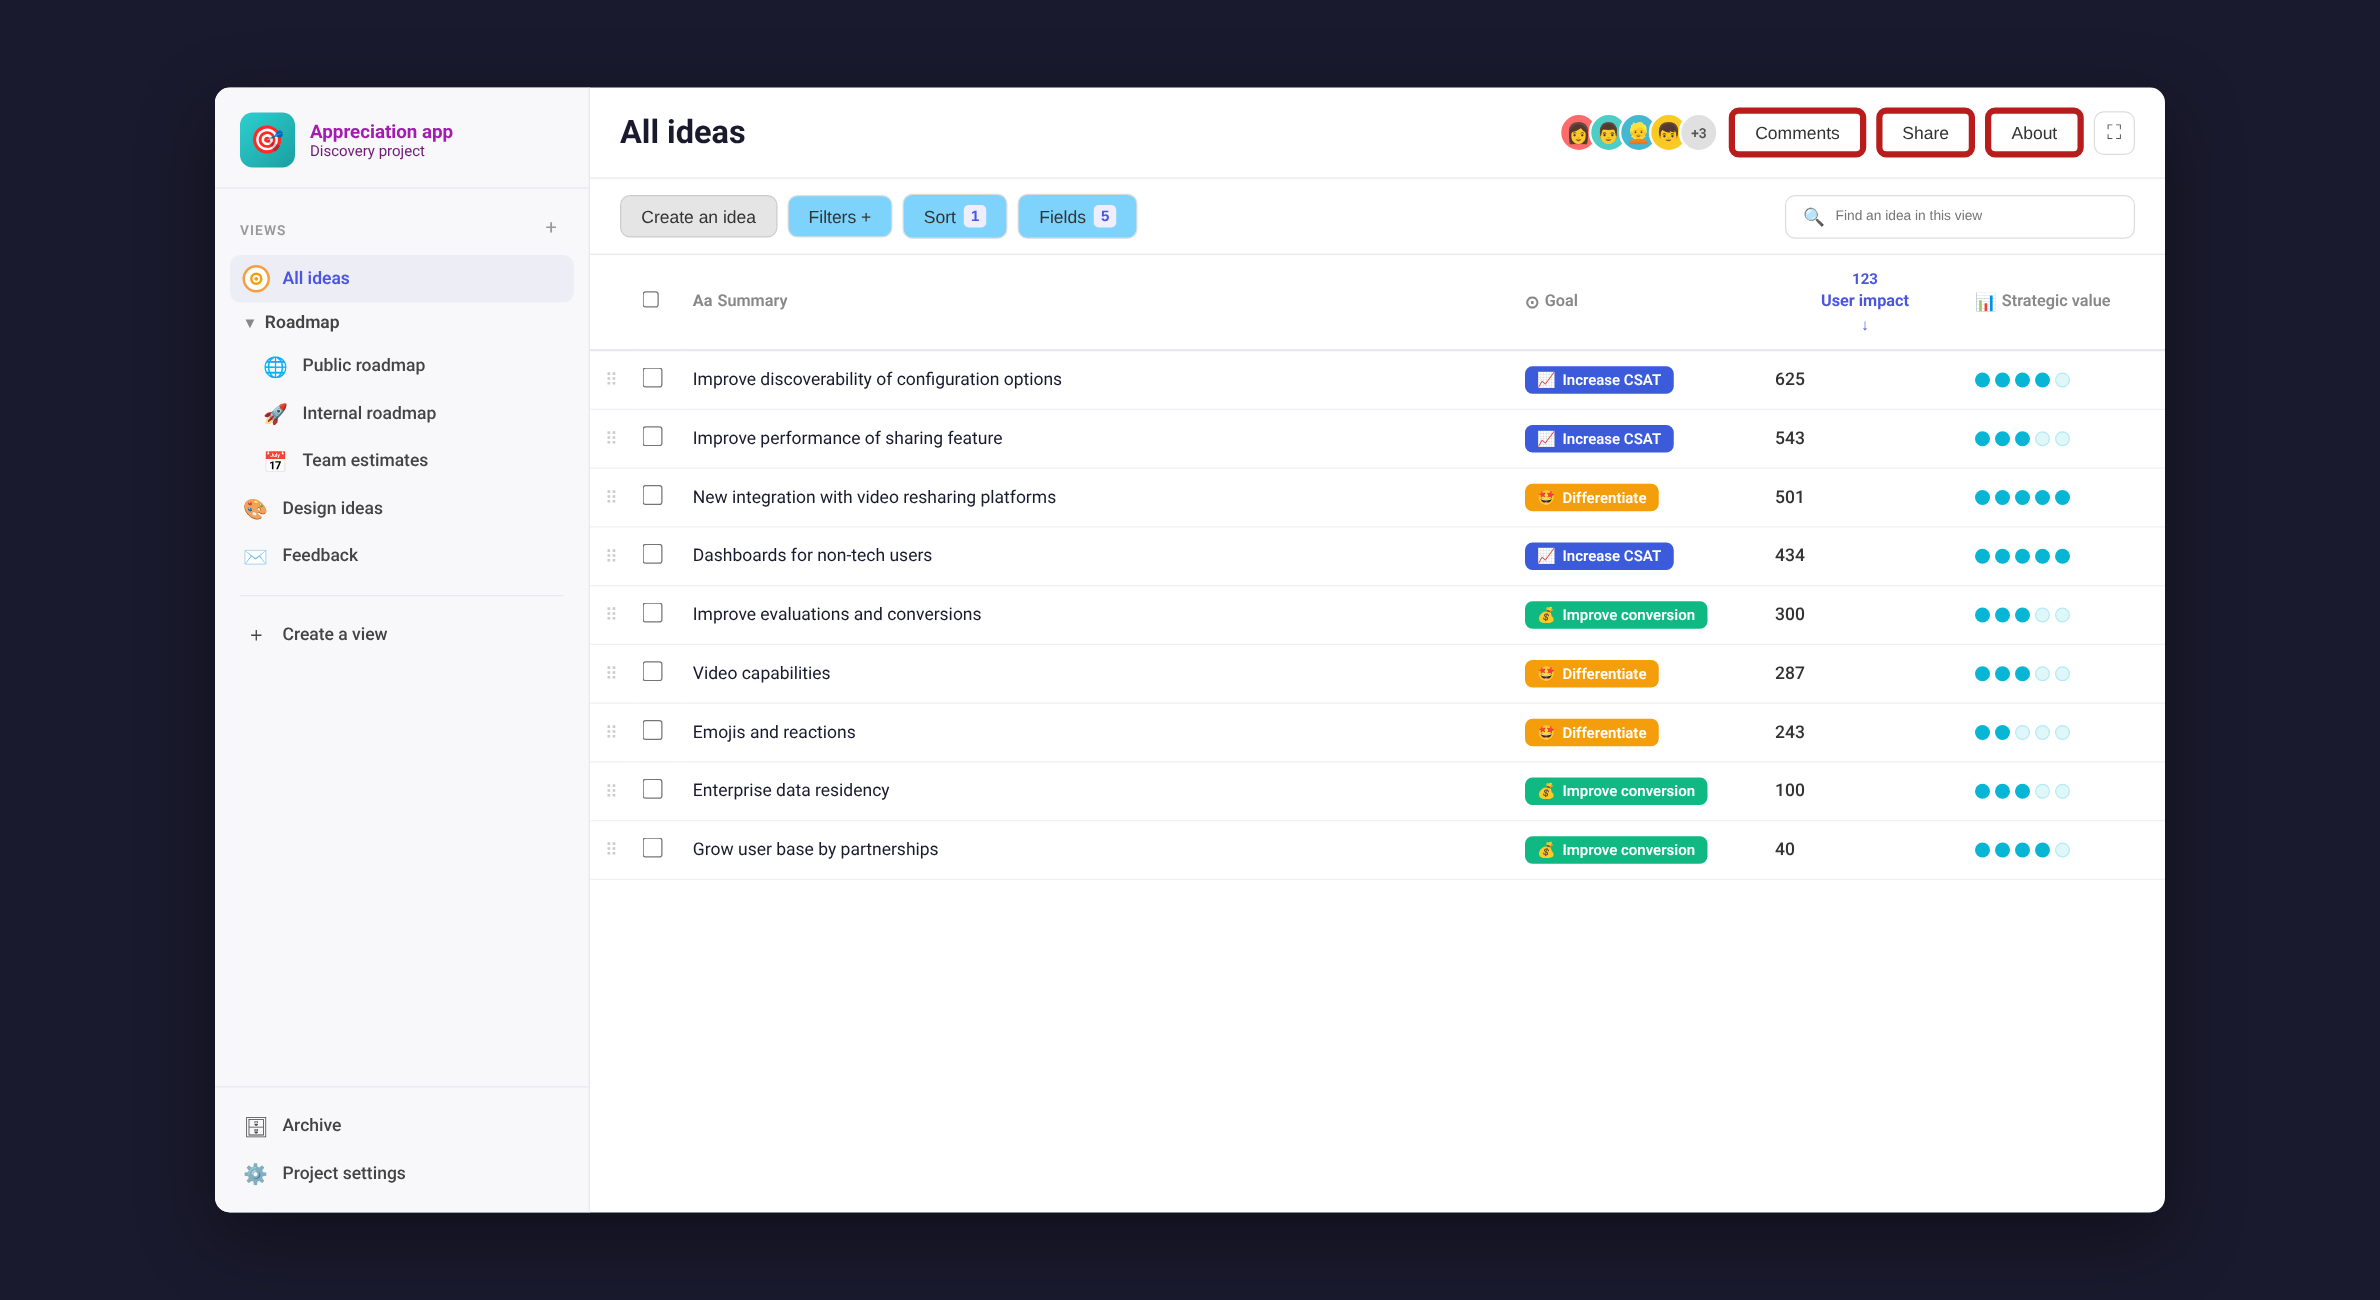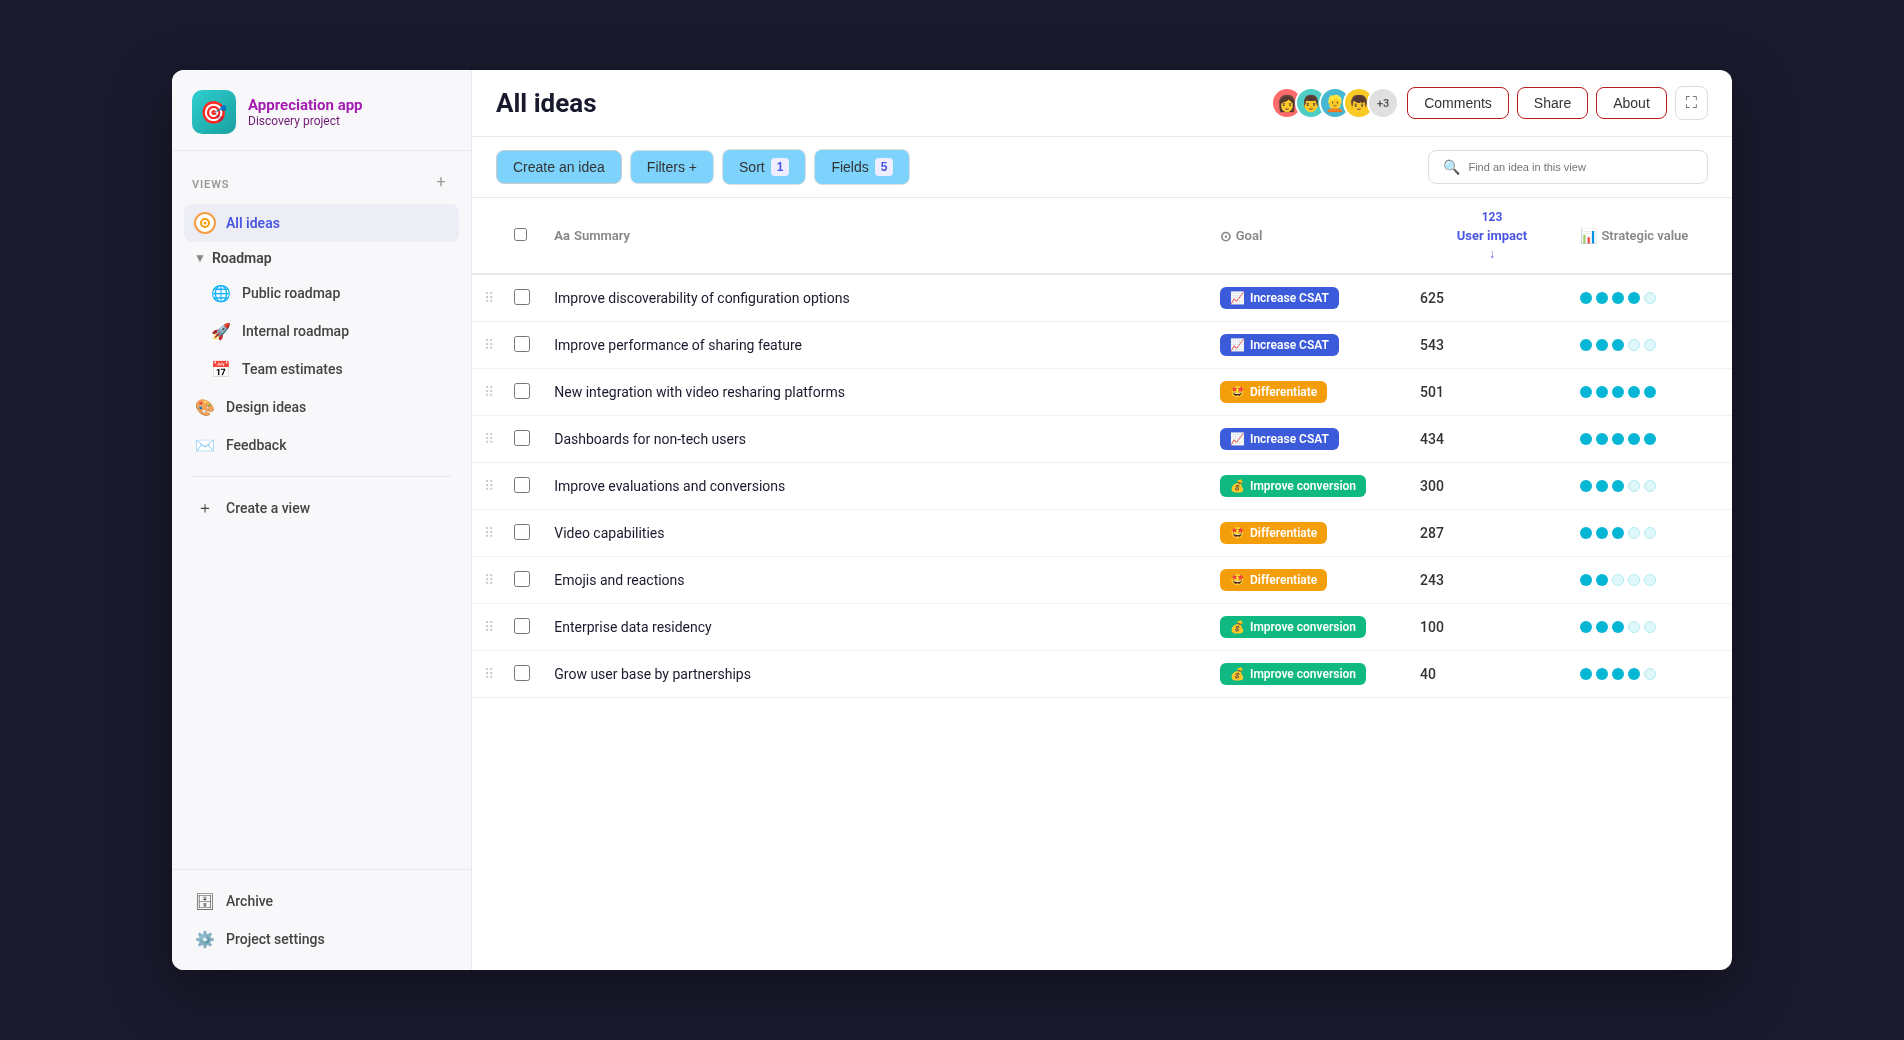--- a/index.html
+++ b/index.html
@@ -208,21 +208,21 @@
       margin-left: -8px;
       display: flex;
       align-items: center;
       justify-content: center;
       font-size: 11px;
       font-weight: 600;
       color: #555;
     }
     .header-btn {
       padding: 7px 16px;
-      border: 1px solid #b91c1c;
+      border: 5px solid #b91c1c;
       border-radius: 8px;
       background: #fff;
       font-size: 14px;
       font-weight: 500;
       color: #333;
       cursor: pointer;
     }
     .expand-btn {
       padding: 7px 10px;
       border: 1px solid #ddd;
@@ -251,21 +251,21 @@
       background: #7dd3fc;
       font-size: 14px;
       font-weight: 500;
       color: #333;
       cursor: pointer;
       display: flex;
       align-items: center;
       gap: 6px;
     }
     .toolbar-btn.primary {
-      background: #7dd3fc;
+      background: #e5e5e5;
       border-color: #ccc;
     }
     .toolbar-spacer { flex: 1; }
     .search-box {
       display: flex;
       align-items: center;
       gap: 8px;
       padding: 8px 14px;
       border: 1px solid #ddd;
       border-radius: 8px;

